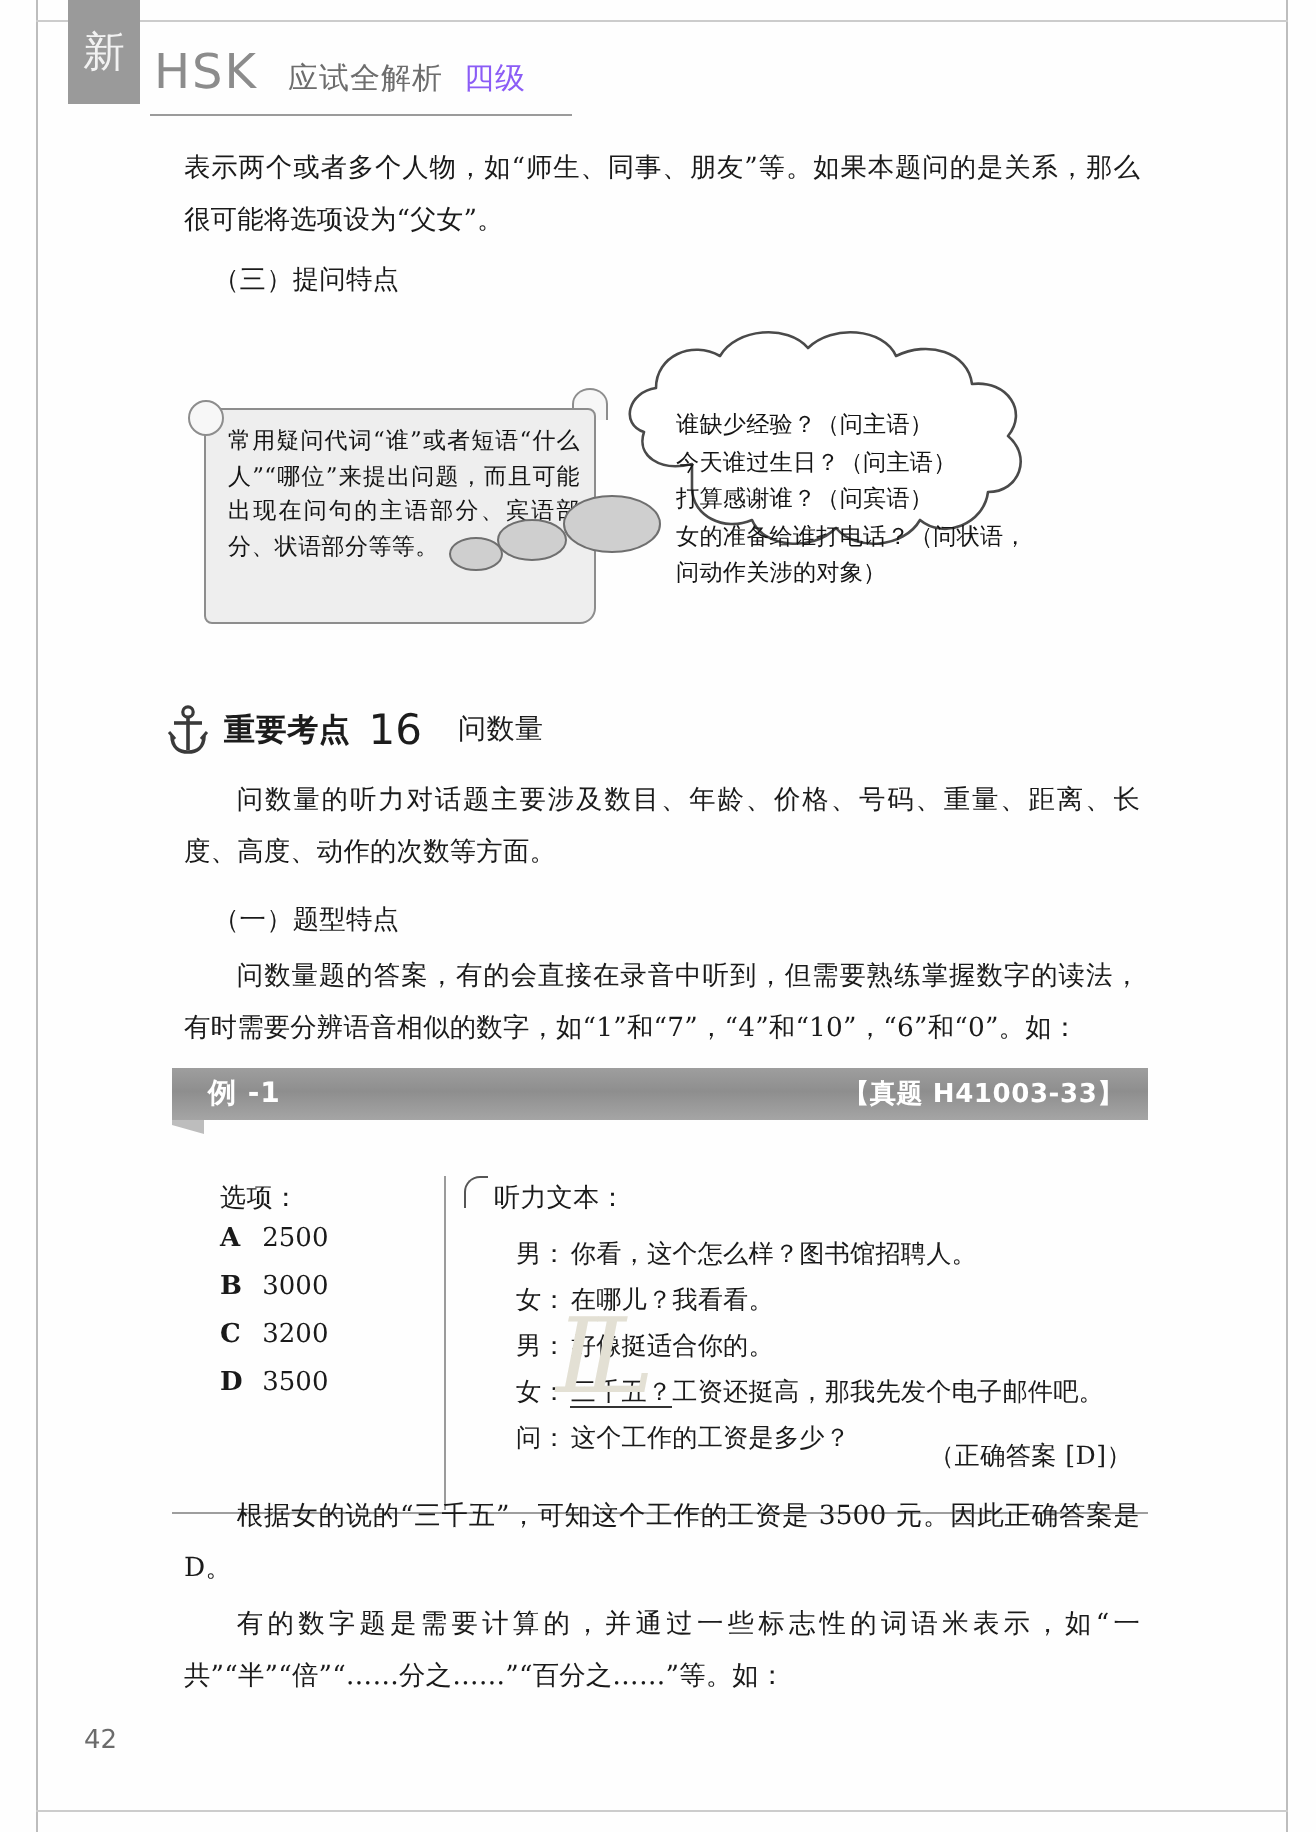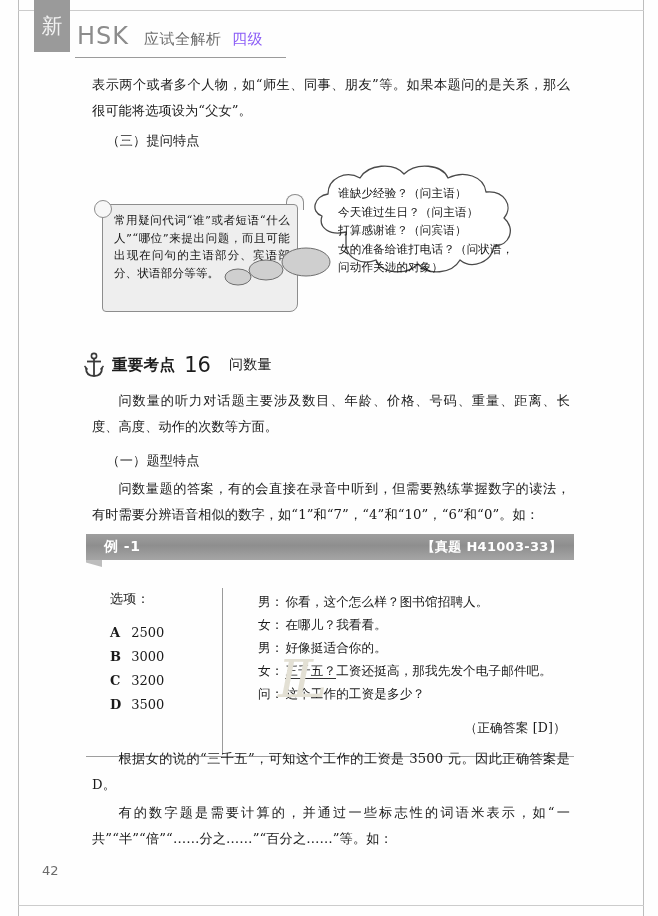--- a/index.html
+++ b/index.html
@@ -146,21 +146,21 @@
 
   
   .bubble-wrap {
     position: absolute;
     left: 218px; top: 162px;
     width: 370px; height: 135px;
   }
   .bubble-svg { position: absolute; left: 0; top: 0; }
   .bubble-text {
     position: absolute;
-    left: 120px; top: 22px;
+    left: 120px; top: 41px;
     width: 230px;
     font-size: 11.6px;
     line-height: 18.5px;
     color: #151515;
     letter-spacing: 0.1px;
   }
 
   
   .sec-head {
     position: absolute;
@@ -258,21 +258,20 @@
     background: #9e9e9e;
   }
 
   .opt-col {
     position: absolute;
     left: 24px; top: 30px;
     width: 110px;
   }
   .opt-title {
     font-size: 13px;
-    margin-bottom: 13px;
     letter-spacing: 0.2px;
   }
   .opt-row {
     font-size: 13px;
     line-height: 24px;
     font-family: "DejaVu Serif", "Liberation Serif", serif;
   }
   .opt-key {
     font-weight: bold;
     display: inline-block;
@@ -459,20 +458,24 @@
           <span class="opt-key">C</span>
           <span>3200</span>
         </div>
         <div class="opt-row">
           <span class="opt-key">D</span>
           <span>3500</span>
         </div>
       </div>
 
       <div class="dlg-col">
+        <div class="dlg-title">
+          <span class="quote-mark"></span>
+          <span>听力文本：</span>
+        </div>
         <div class="dlg-row">
           <span class="dlg-spk">男：</span><span>你看，这个怎么样？图书馆招聘人。</span>
         </div>
         <div class="dlg-row">
           <span class="dlg-spk">女：</span><span>在哪儿？我看看。</span>
         </div>
         <div class="dlg-row">
           <span class="dlg-spk">男：</span><span>好像挺适合你的。</span>
         </div>
         <div class="dlg-row">

